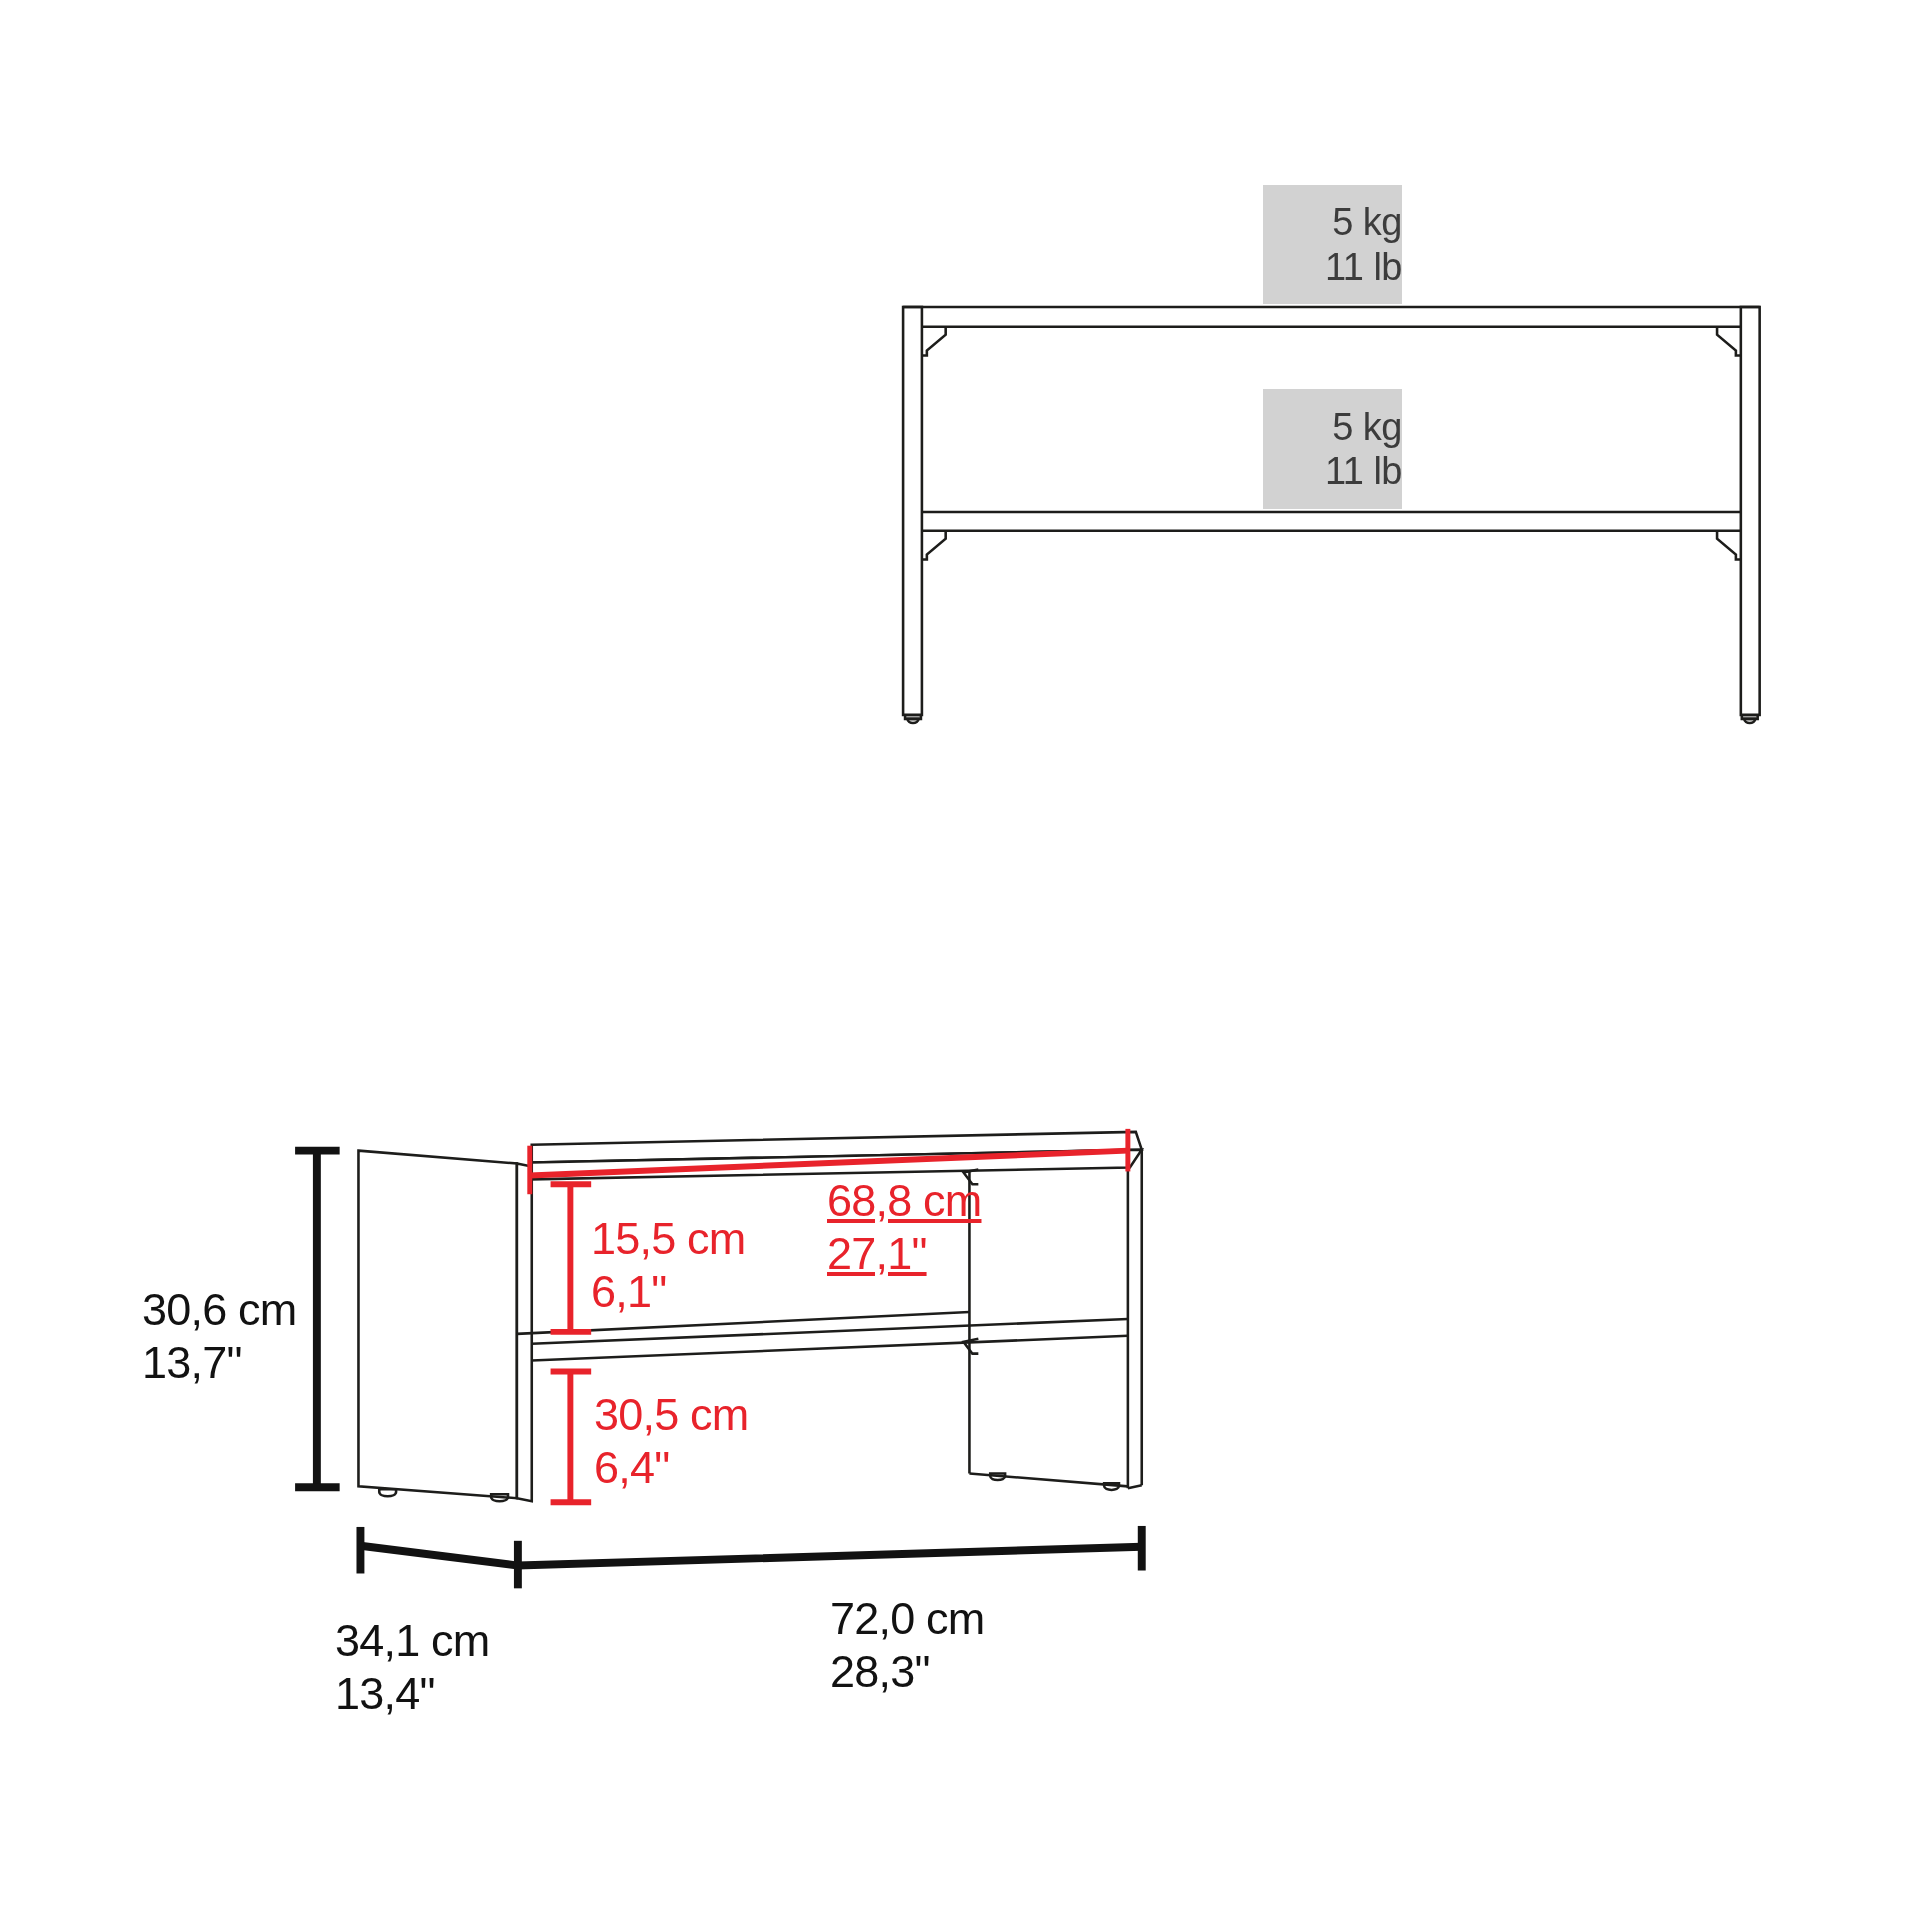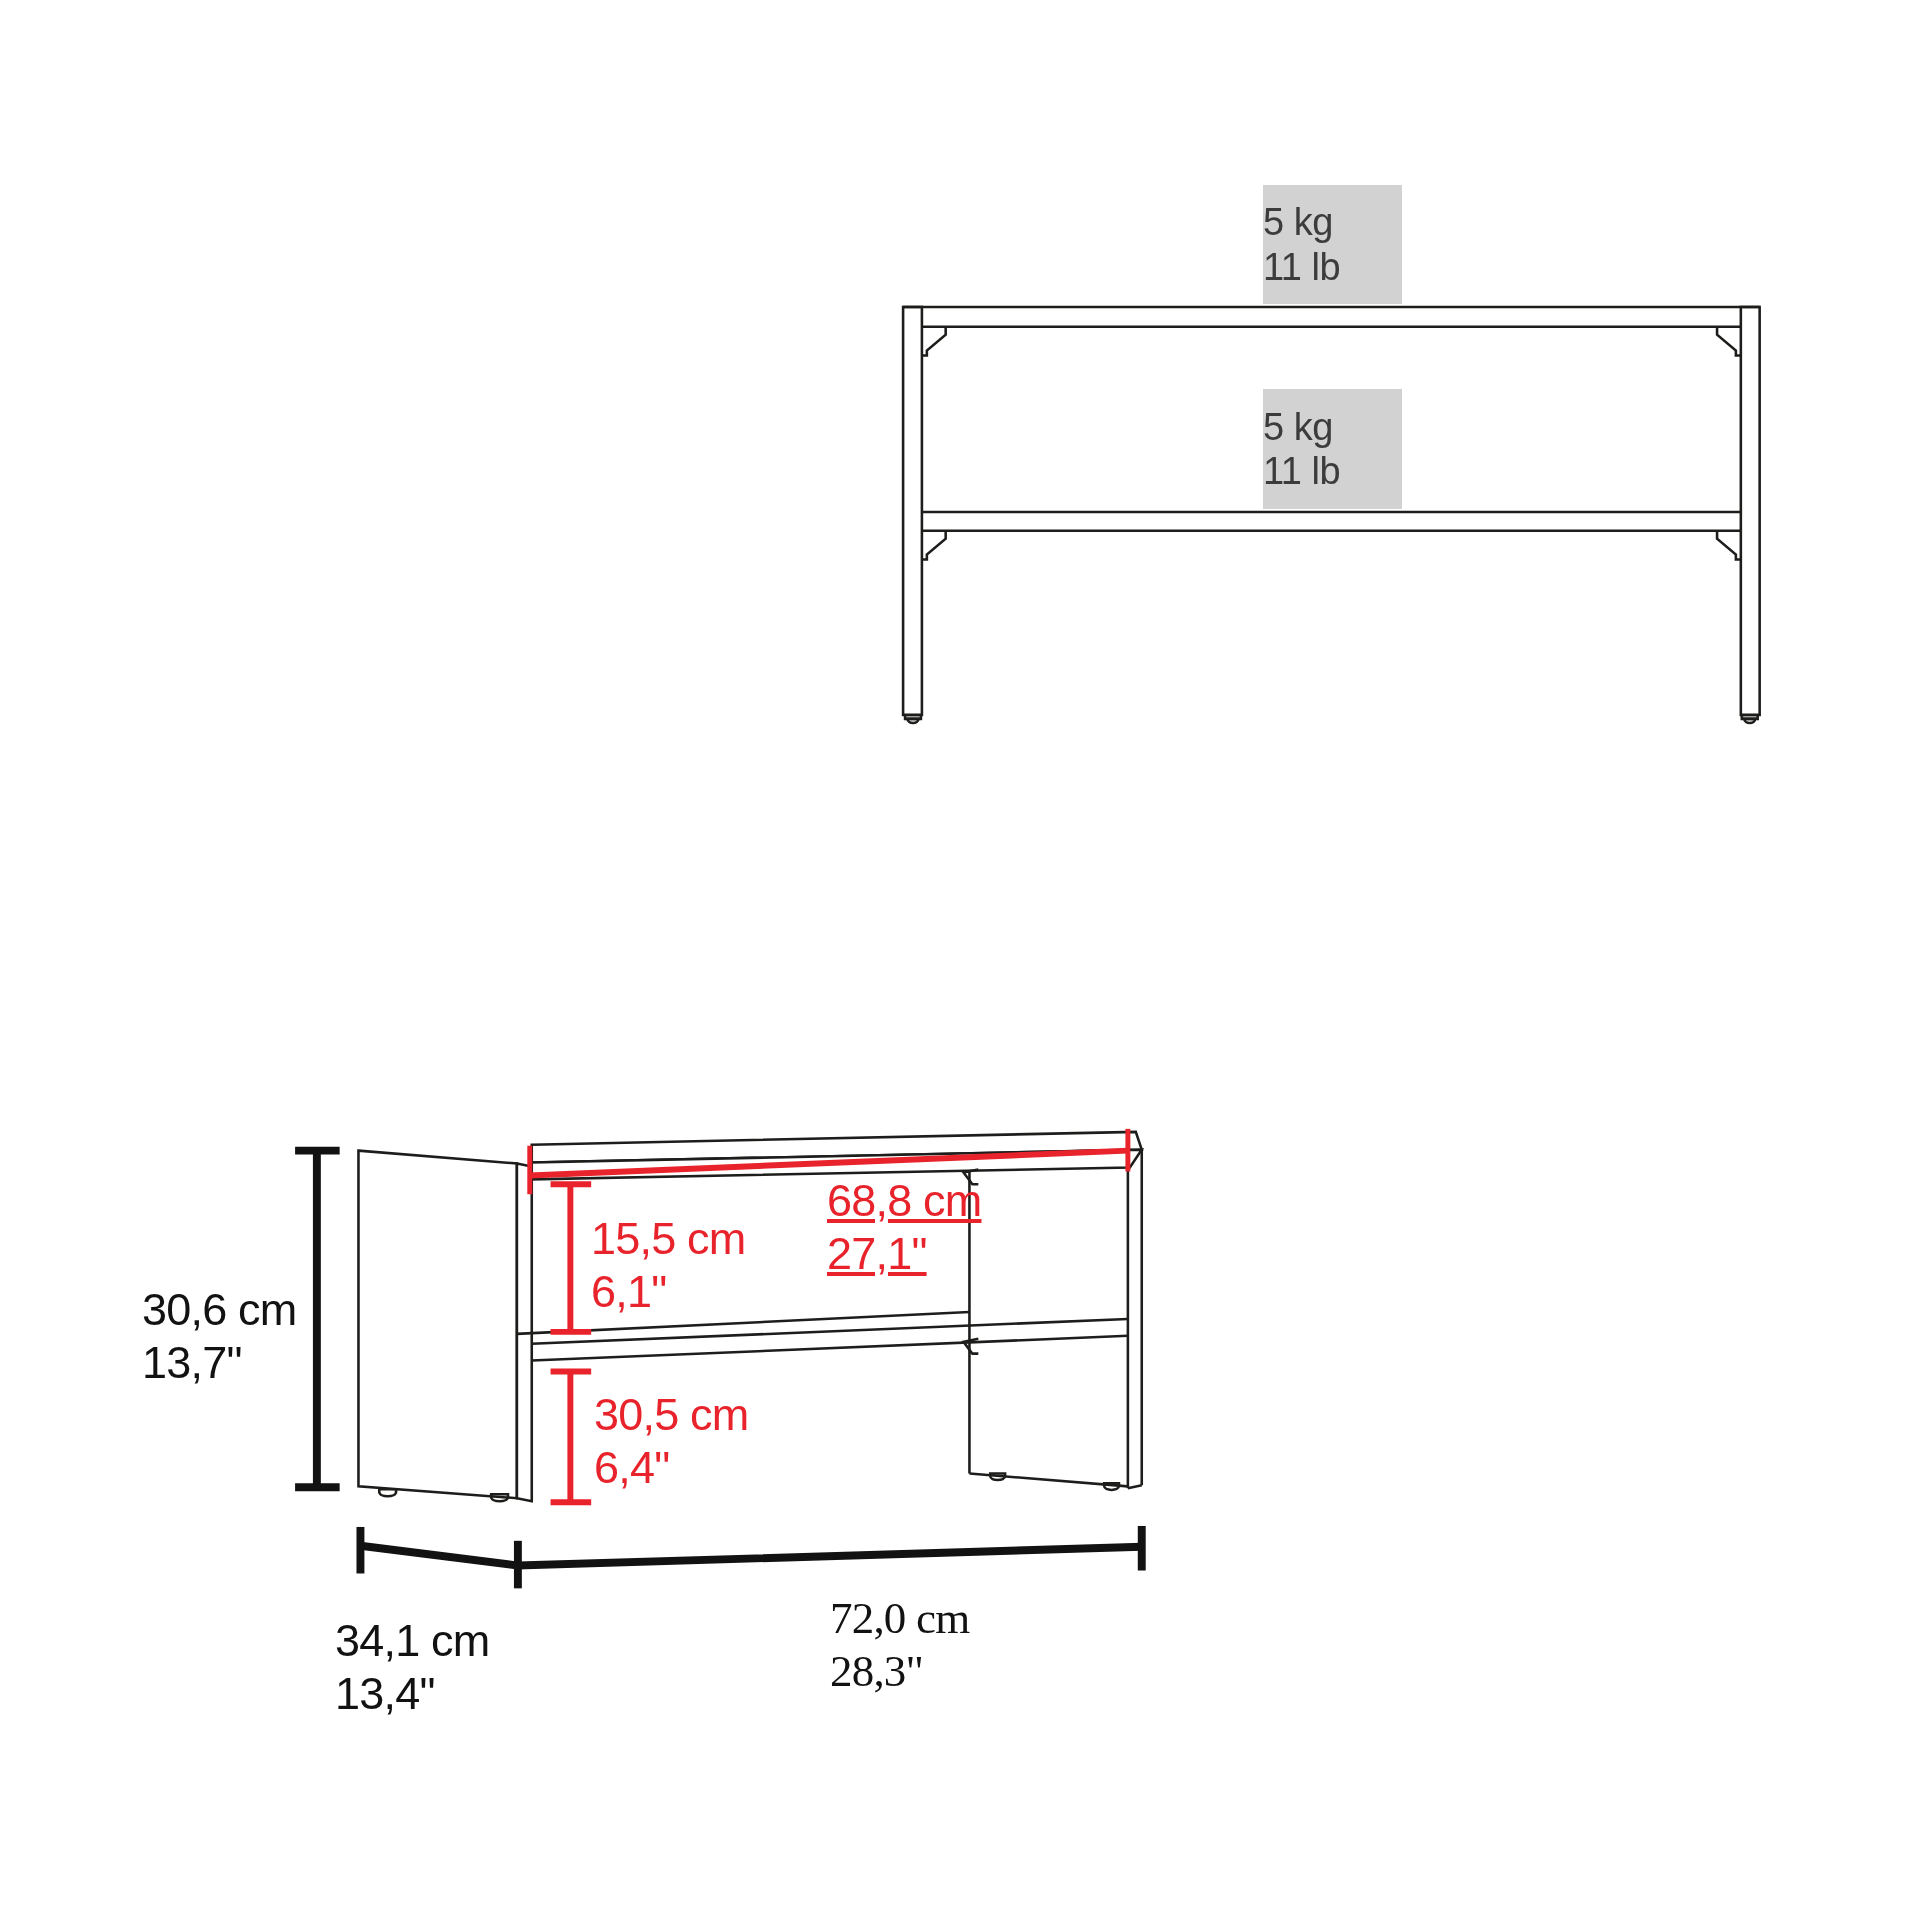--- a/index.html
+++ b/index.html
@@ -14,21 +14,21 @@
   
   .ln{fill:none;stroke:#1d1d1b;stroke-width:2.6;stroke-linejoin:miter;}
   .lnf{fill:#ffffff;stroke:#1d1d1b;stroke-width:2.6;stroke-linejoin:miter;}
   .rd{fill:none;stroke:#e8232b;stroke-width:6;}
   .rdt{fill:none;stroke:#e8232b;stroke-width:5;}
   .bk{fill:none;stroke:#121212;stroke-width:8;}
   .bkt{fill:none;stroke:#121212;stroke-width:8;}
   
   .load-box{
     position:absolute;width:139px;height:119px;background:#d2d2d2;
-    display:flex;flex-direction:column;align-items:flex-start;justify-content:center;
+    display:flex;flex-direction:column;align-items:flex-end;justify-content:center;
     color:#3c3c3c;font-size:38px;line-height:1.17;letter-spacing:-0.5px;
   }
   
   .dim{
     position:absolute;color:#121212;font-size:45px;line-height:53px;
     letter-spacing:-0.8px;white-space:nowrap;
   }
   .dim.red{color:#e8232b;}
 </style>
 </head>
@@ -158,19 +158,19 @@
   <div class="dim red" style="left:594px;top:1388px;">
     <div>30,5 cm</div>
     <div>6,4"</div>
   </div>
 
   <div class="dim" style="left:335px;top:1614px;">
     <div>34,1 cm</div>
     <div>13,4"</div>
   </div>
 
-  <div class="dim" style="left:830px;top:1592px;font-family:Liberation Serif, serif;">
+  <div class="dim" style="left:830px;top:1592px;">
     <div>72,0 cm</div>
     <div>28,3"</div>
   </div>
 
 </div>
 
 
 </body></html>

